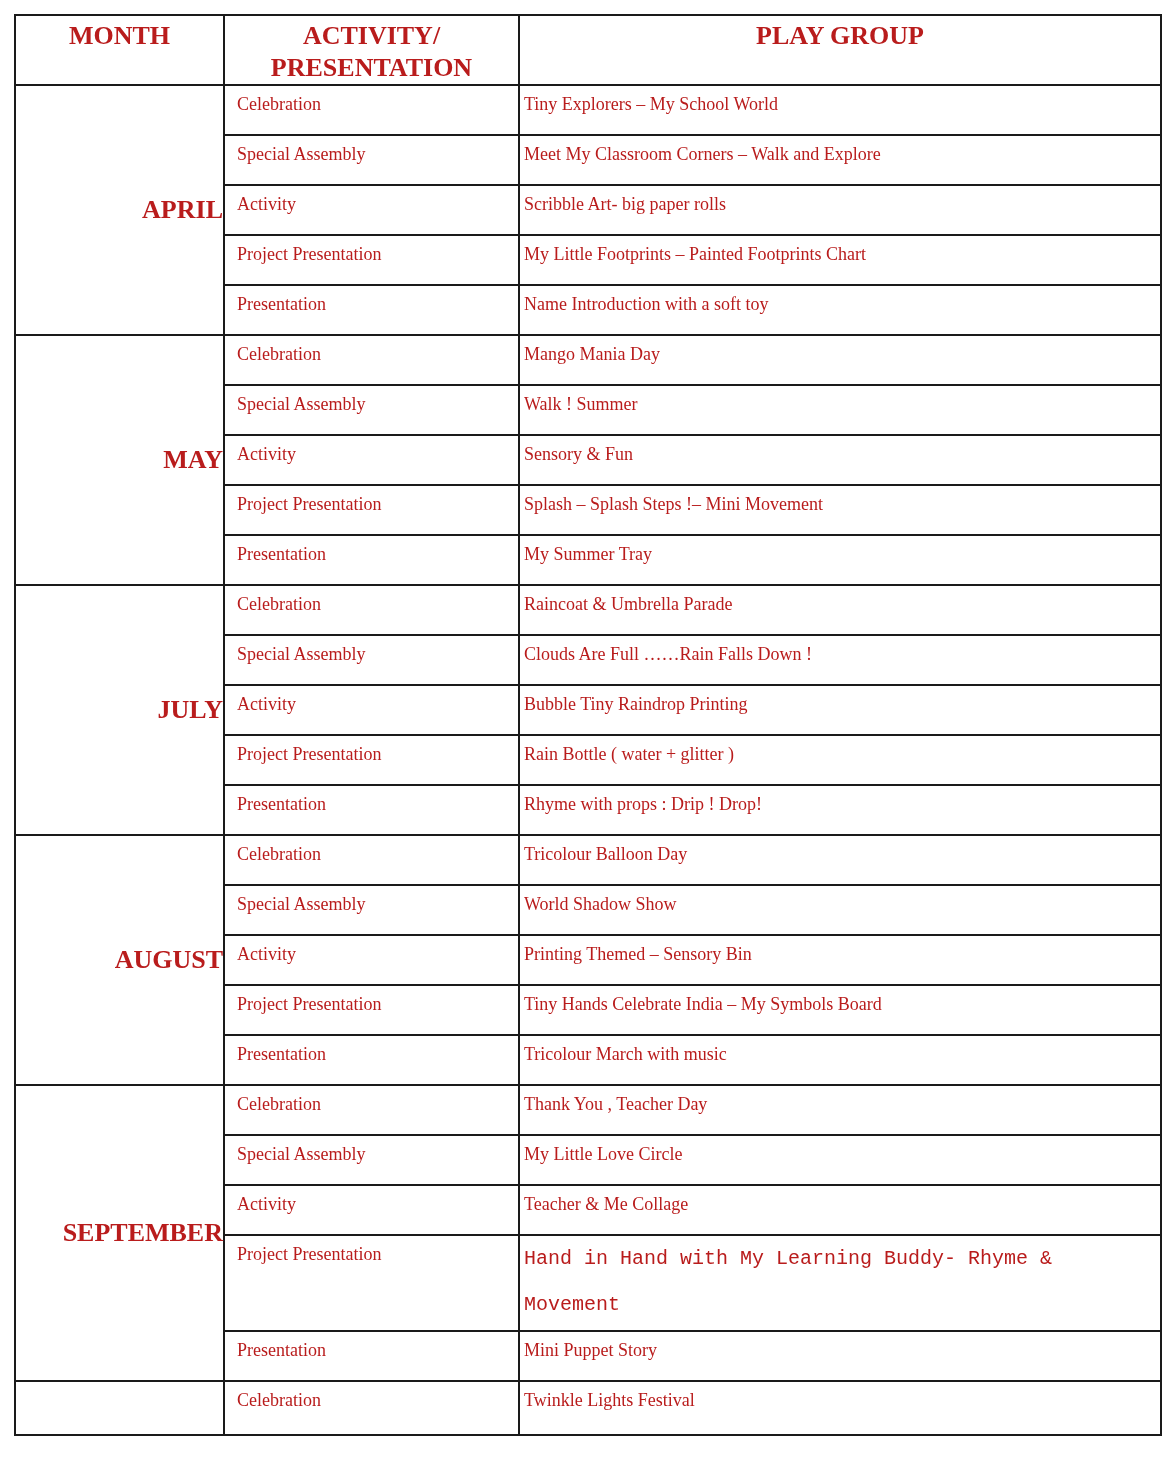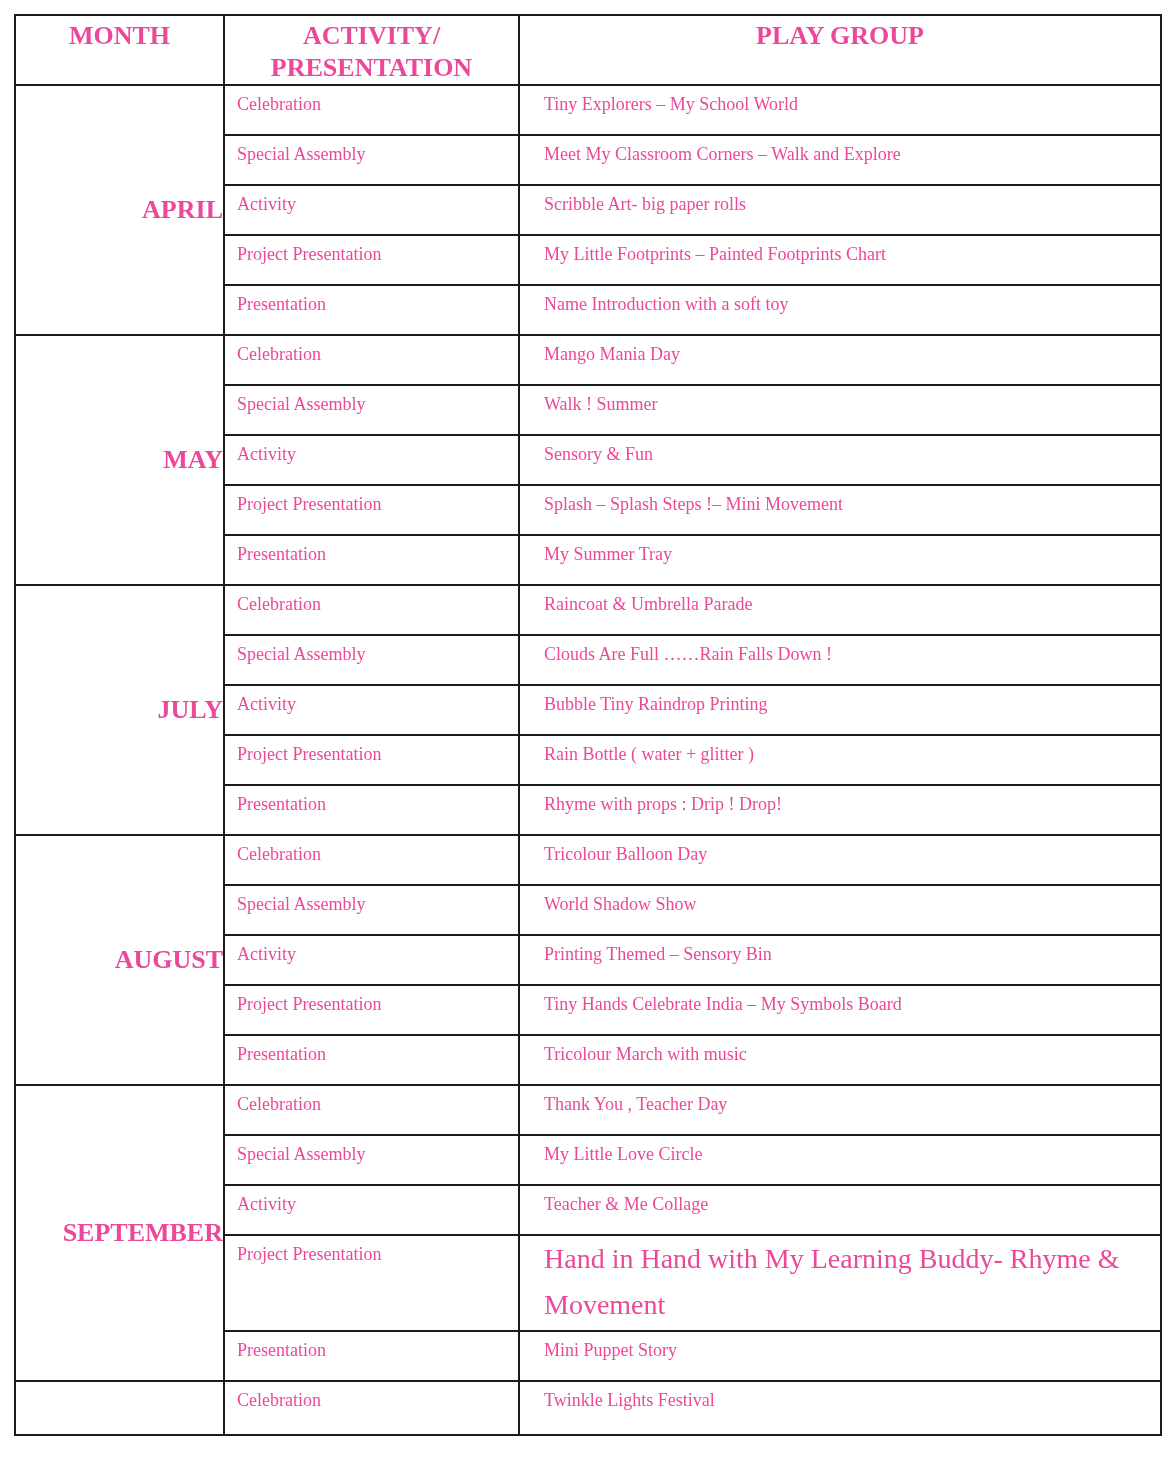--- a/index.html
+++ b/index.html
@@ -1,21 +1,21 @@
 <!DOCTYPE html>
 <html><head>
 <meta charset="utf-8">
 <style>
   html, body { margin: 0; padding: 0; background: #ffffff; }
   body { width: 1176px; height: 1484px; overflow: hidden; position: relative; }
   .sheet { position: absolute; left: 14px; top: 14px; }
   table {
     border-collapse: collapse;
     font-family: "Liberation Serif", "DejaVu Serif", serif;
-    color: #ec4899;
+    color: #b91c1c;
     table-layout: fixed;
   }
   td, th {
     border: 2px solid #1a1a1a;
     vertical-align: top;
     padding: 0;
   }
   th {
     font-weight: bold;
     font-size: 26px;
@@ -34,23 +34,23 @@
     font-size: 26px;
   }
   td.cell {
     font-size: 18px;
     line-height: 32px;
     height: 50px;
     padding-left: 12px;
     padding-top: 2px;
     box-sizing: border-box;
   }
-  td.cell.pg { padding-left: 24px; border-radius: 7px; }
+  td.cell.pg { padding-left: 4px; border-radius: 7px; }
   td.cell.tall { height: 96px; }
-  td.cell.wrap { font-size: 28px; line-height: 46px; padding-top: 0; }
+  td.cell.wrap { font-size: 20px; line-height: 46px; padding-top: 0; font-family: Liberation Mono, monospace; }
   tr.cut td { height: 52px; border-bottom: 2px solid #1a1a1a; }
 </style>
 </head>
 <body>
 
 <div class="sheet">
 <table>
   <colgroup>
     <col class="c-month">
         <col class="c-act">

